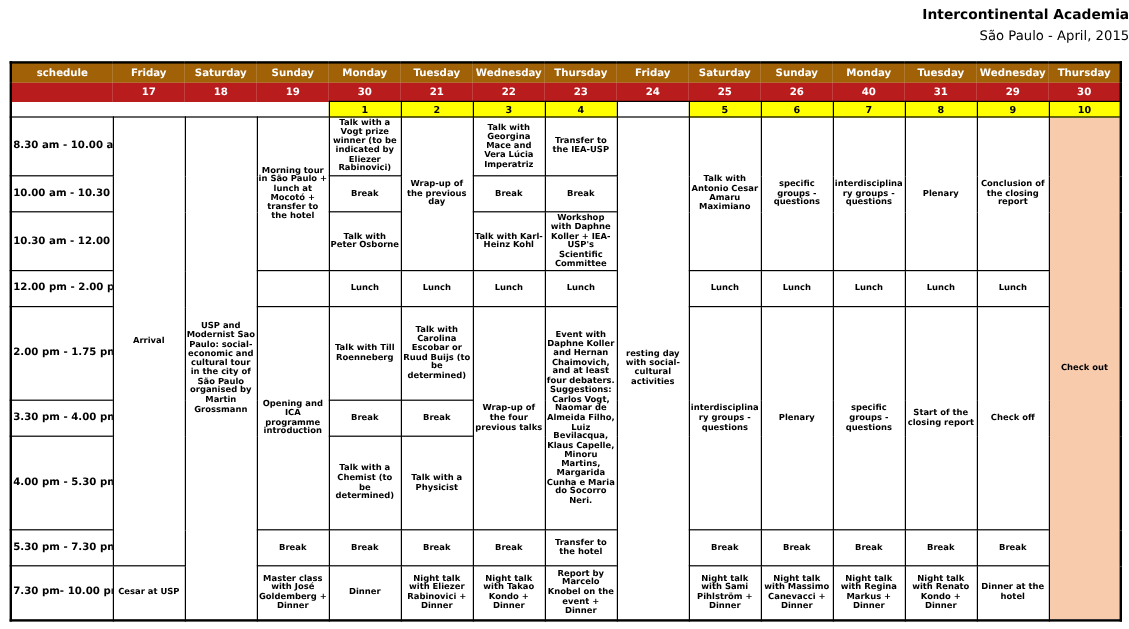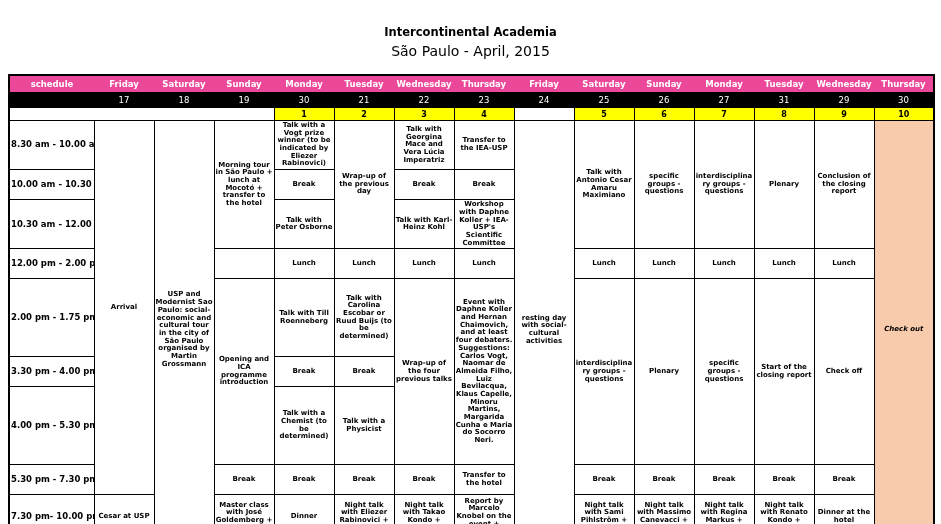--- a/index.html
+++ b/index.html
@@ -1,35 +1,35 @@
 <!DOCTYPE html>
 <html><head>
 <meta charset="utf-8">
 <style>
   html,body { margin:0; padding:0; background:#ffffff; }
   body {
     width:941px; height:524px; overflow:hidden;
     font-family:"DejaVu Sans", sans-serif; color:#000;
   }
-  .title-block { text-align:center; padding-top:25px; }
+  .title-block { text-align:right; padding-top:5px; }
   .doc-title   { font-size:11.5px; font-weight:bold; }
-  .doc-subtitle{ font-size:14px; margin-top:4px; }
+  .doc-subtitle{ font-size:11px; margin-top:4px; }
 
   table.schedule {
     border-collapse:collapse; table-layout:fixed;
     margin:15px 0 0 8px; width:925px;
     border:2px solid #000;
   }
   col.c-time { width:85px; }
   col.c-day  { width:60px; }
 
   td, th { vertical-align:middle; text-align:center; padding:0; }
 
-  tr.dayrow th  { background:#ec4899; color:#fff; font-weight:bold; font-size:8.5px; height:16px; border:0; }
-  tr.daterow td { background:#000000; color:#fff; font-weight:normal; font-size:8.5px; height:15px; border:0; }
+  tr.dayrow th  { background:#a16207; color:#fff; font-weight:bold; font-size:8.5px; height:16px; border:0; }
+  tr.daterow td { background:#b91c1c; color:#fff; font-weight:bold; font-size:8.5px; height:15px; border:0; }
   tr.sessrow td { background:#ffffff; font-weight:bold; font-size:8px; height:12px; border:0; }
   tr.sessrow td.sess   { border:1.5px solid #000; }
   tr.sessrow td.yellow { background:#ffff00; }
 
   tbody td {
     border:1.5px solid #000;
     font-size:7px; font-weight:bold; line-height:1.1;
     padding:1px; overflow:hidden; word-wrap:break-word;
   }
   tbody td.time { font-size:8.5px; white-space:nowrap; }
@@ -83,21 +83,21 @@
     <td>17</td>
         <td>18</td>
         <td>19</td>
         <td>30</td>
         <td>21</td>
         <td>22</td>
         <td>23</td>
         <td>24</td>
         <td>25</td>
         <td>26</td>
-        <td>27</td>
+        <td>40</td>
         <td>31</td>
         <td>29</td>
         <td>30</td>
       </tr>
     <tr class="sessrow">
       <td></td>
     <td></td>
         <td></td>
         <td></td>
         <td class="sess yellow">1</td>
@@ -122,21 +122,21 @@
         <td>Talk with a Vogt prize winner (to be indicated by Eliezer Rabinovici)</td>
         <td rowspan="3">Wrap-up of the previous day</td>
         <td>Talk with Georgina Mace and Vera Lúcia Imperatriz</td>
         <td>Transfer to the IEA-USP</td>
         <td rowspan="9">resting day with social-cultural activities</td>
         <td rowspan="3">Talk with Antonio Cesar Amaru Maximiano</td>
         <td rowspan="3">specific groups - questions</td>
         <td rowspan="3">interdisciplinary groups - questions</td>
         <td rowspan="3">Plenary</td>
         <td rowspan="3">Conclusion of the closing report</td>
-        <td rowspan="9" style="background: rgb(248, 203, 173); font-style: italic;">Check out</td>
+        <td rowspan="9" style="background: rgb(248, 203, 173);">Check out</td>
       </tr>
       <tr style="height: 30px;">
         <td class="time">10.00 am - 10.30 am</td>
         <td>Break</td>
         <td>Break</td>
         <td>Break</td>
       </tr>
       <tr style="height: 44px;">
         <td class="time">10.30 am - 12.00 pm</td>
         <td>Talk with Peter Osborne</td>

